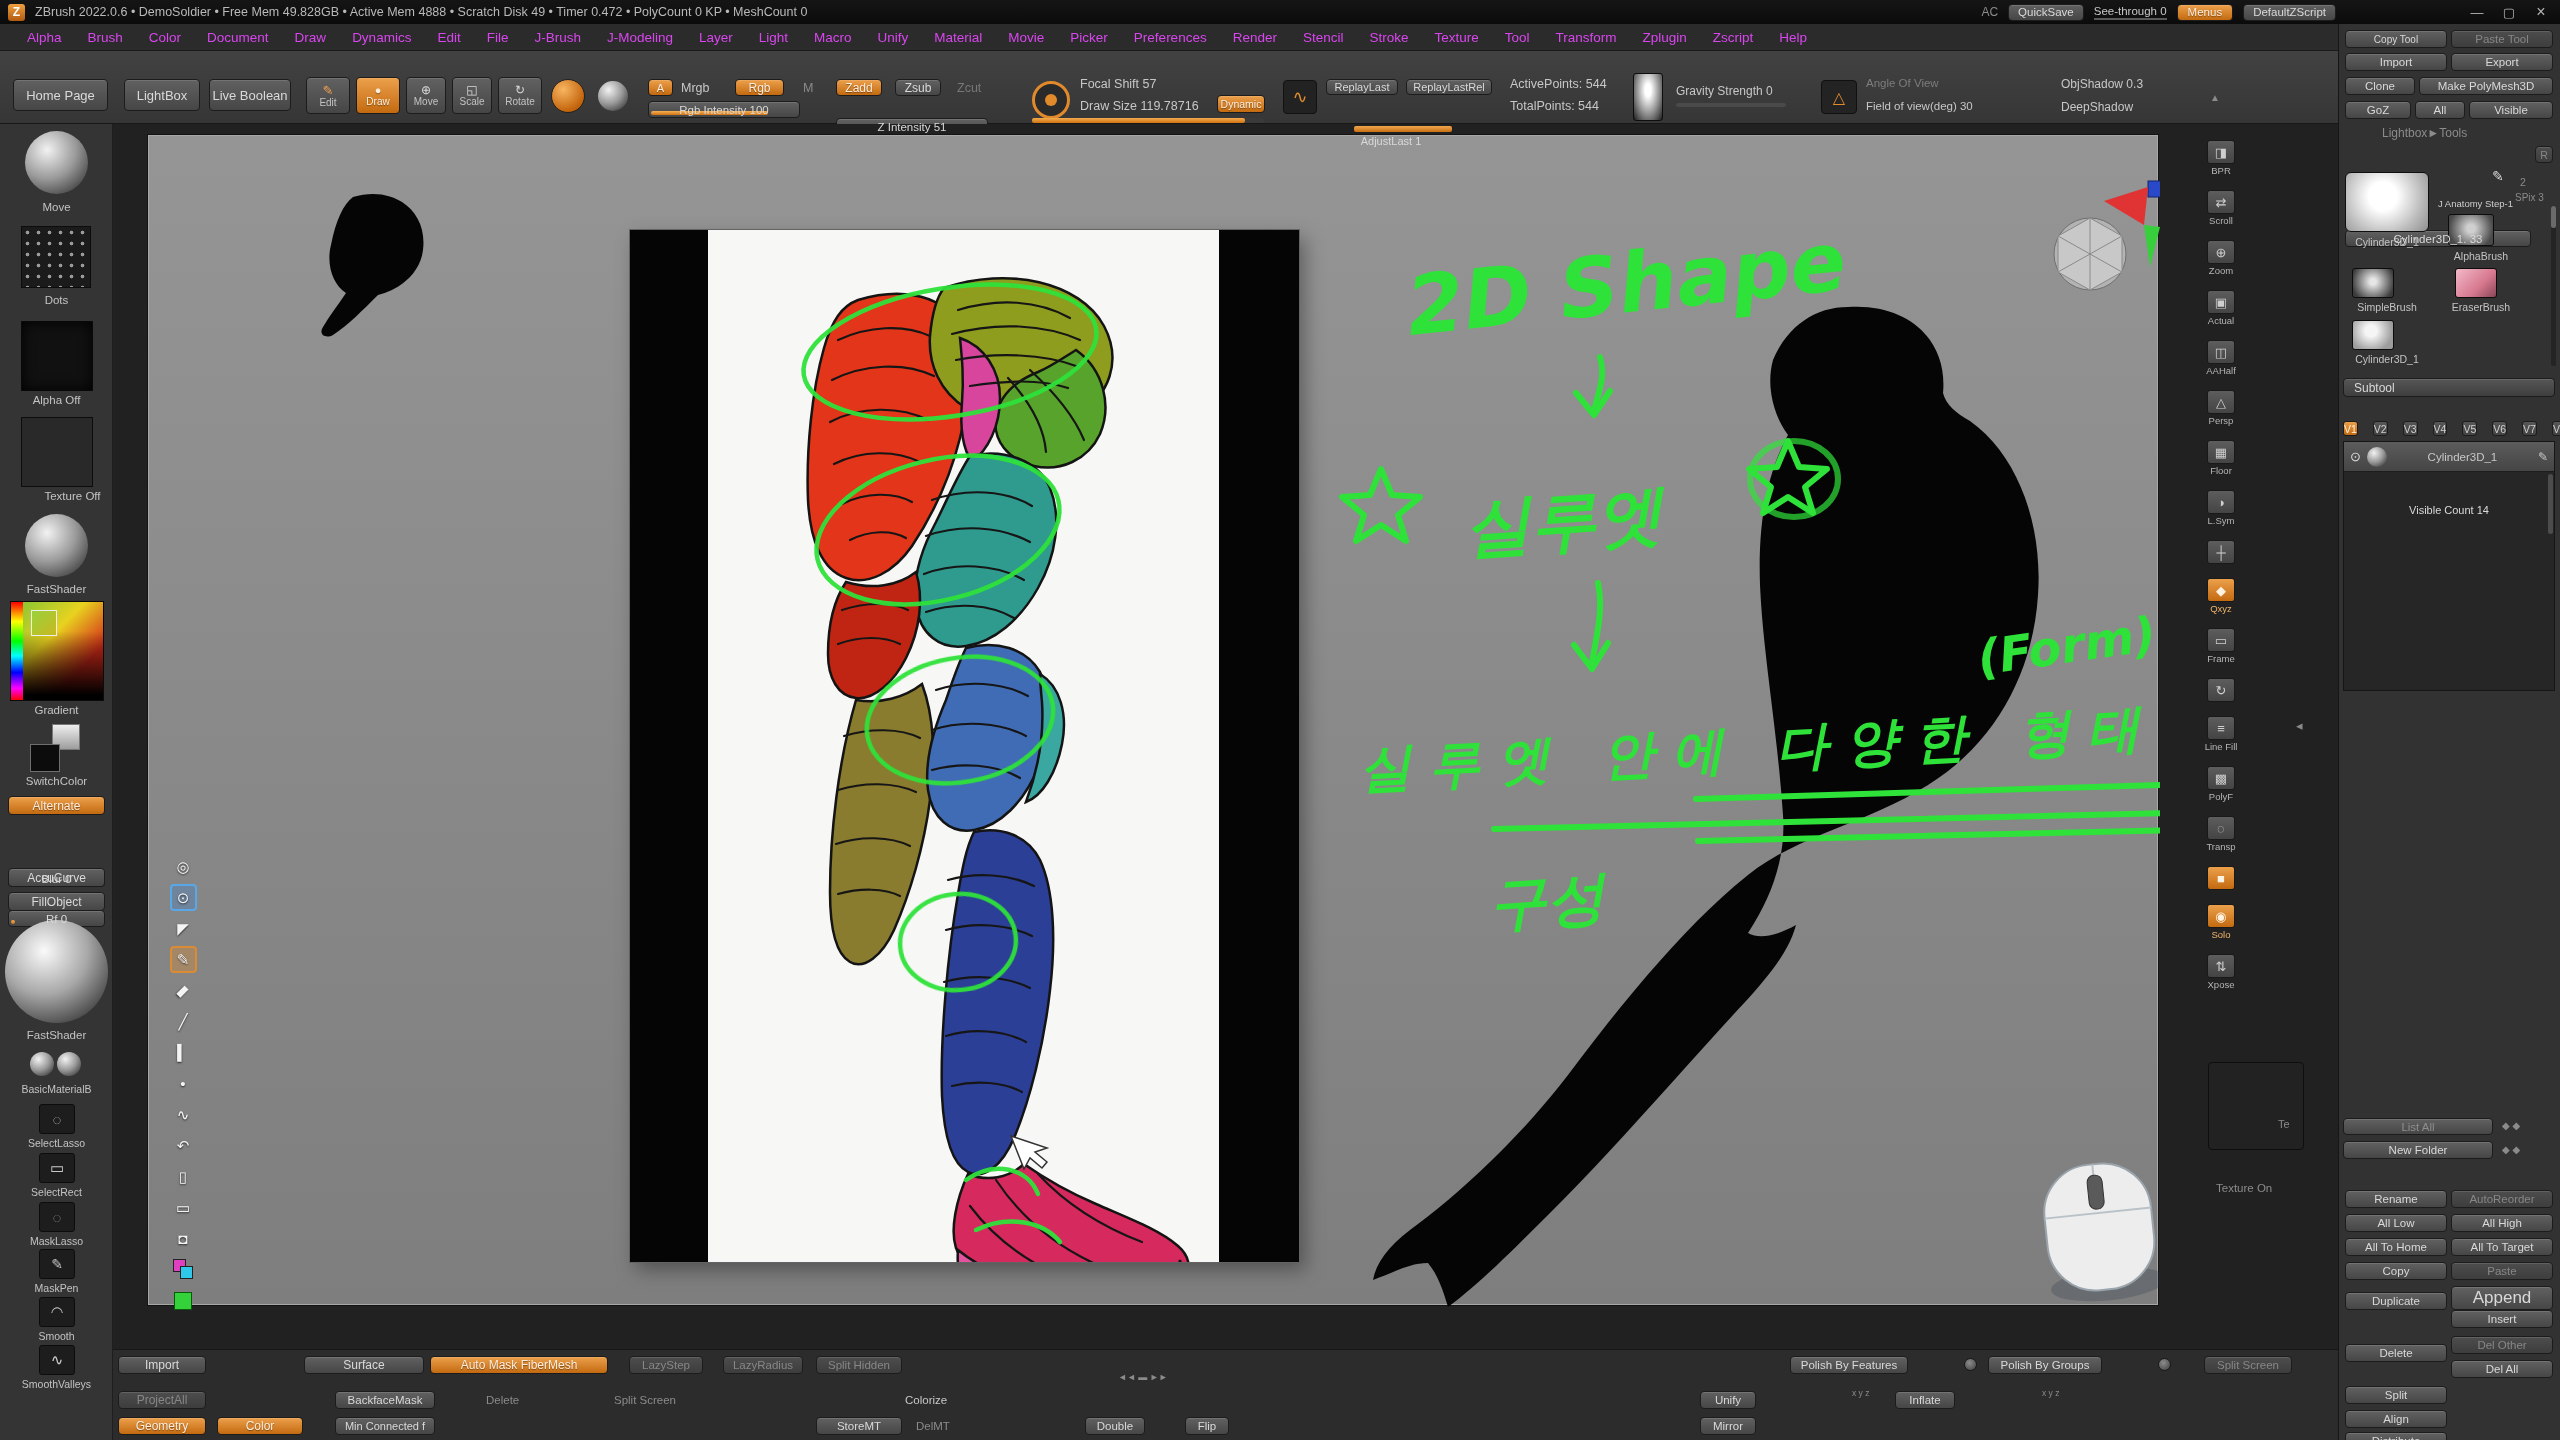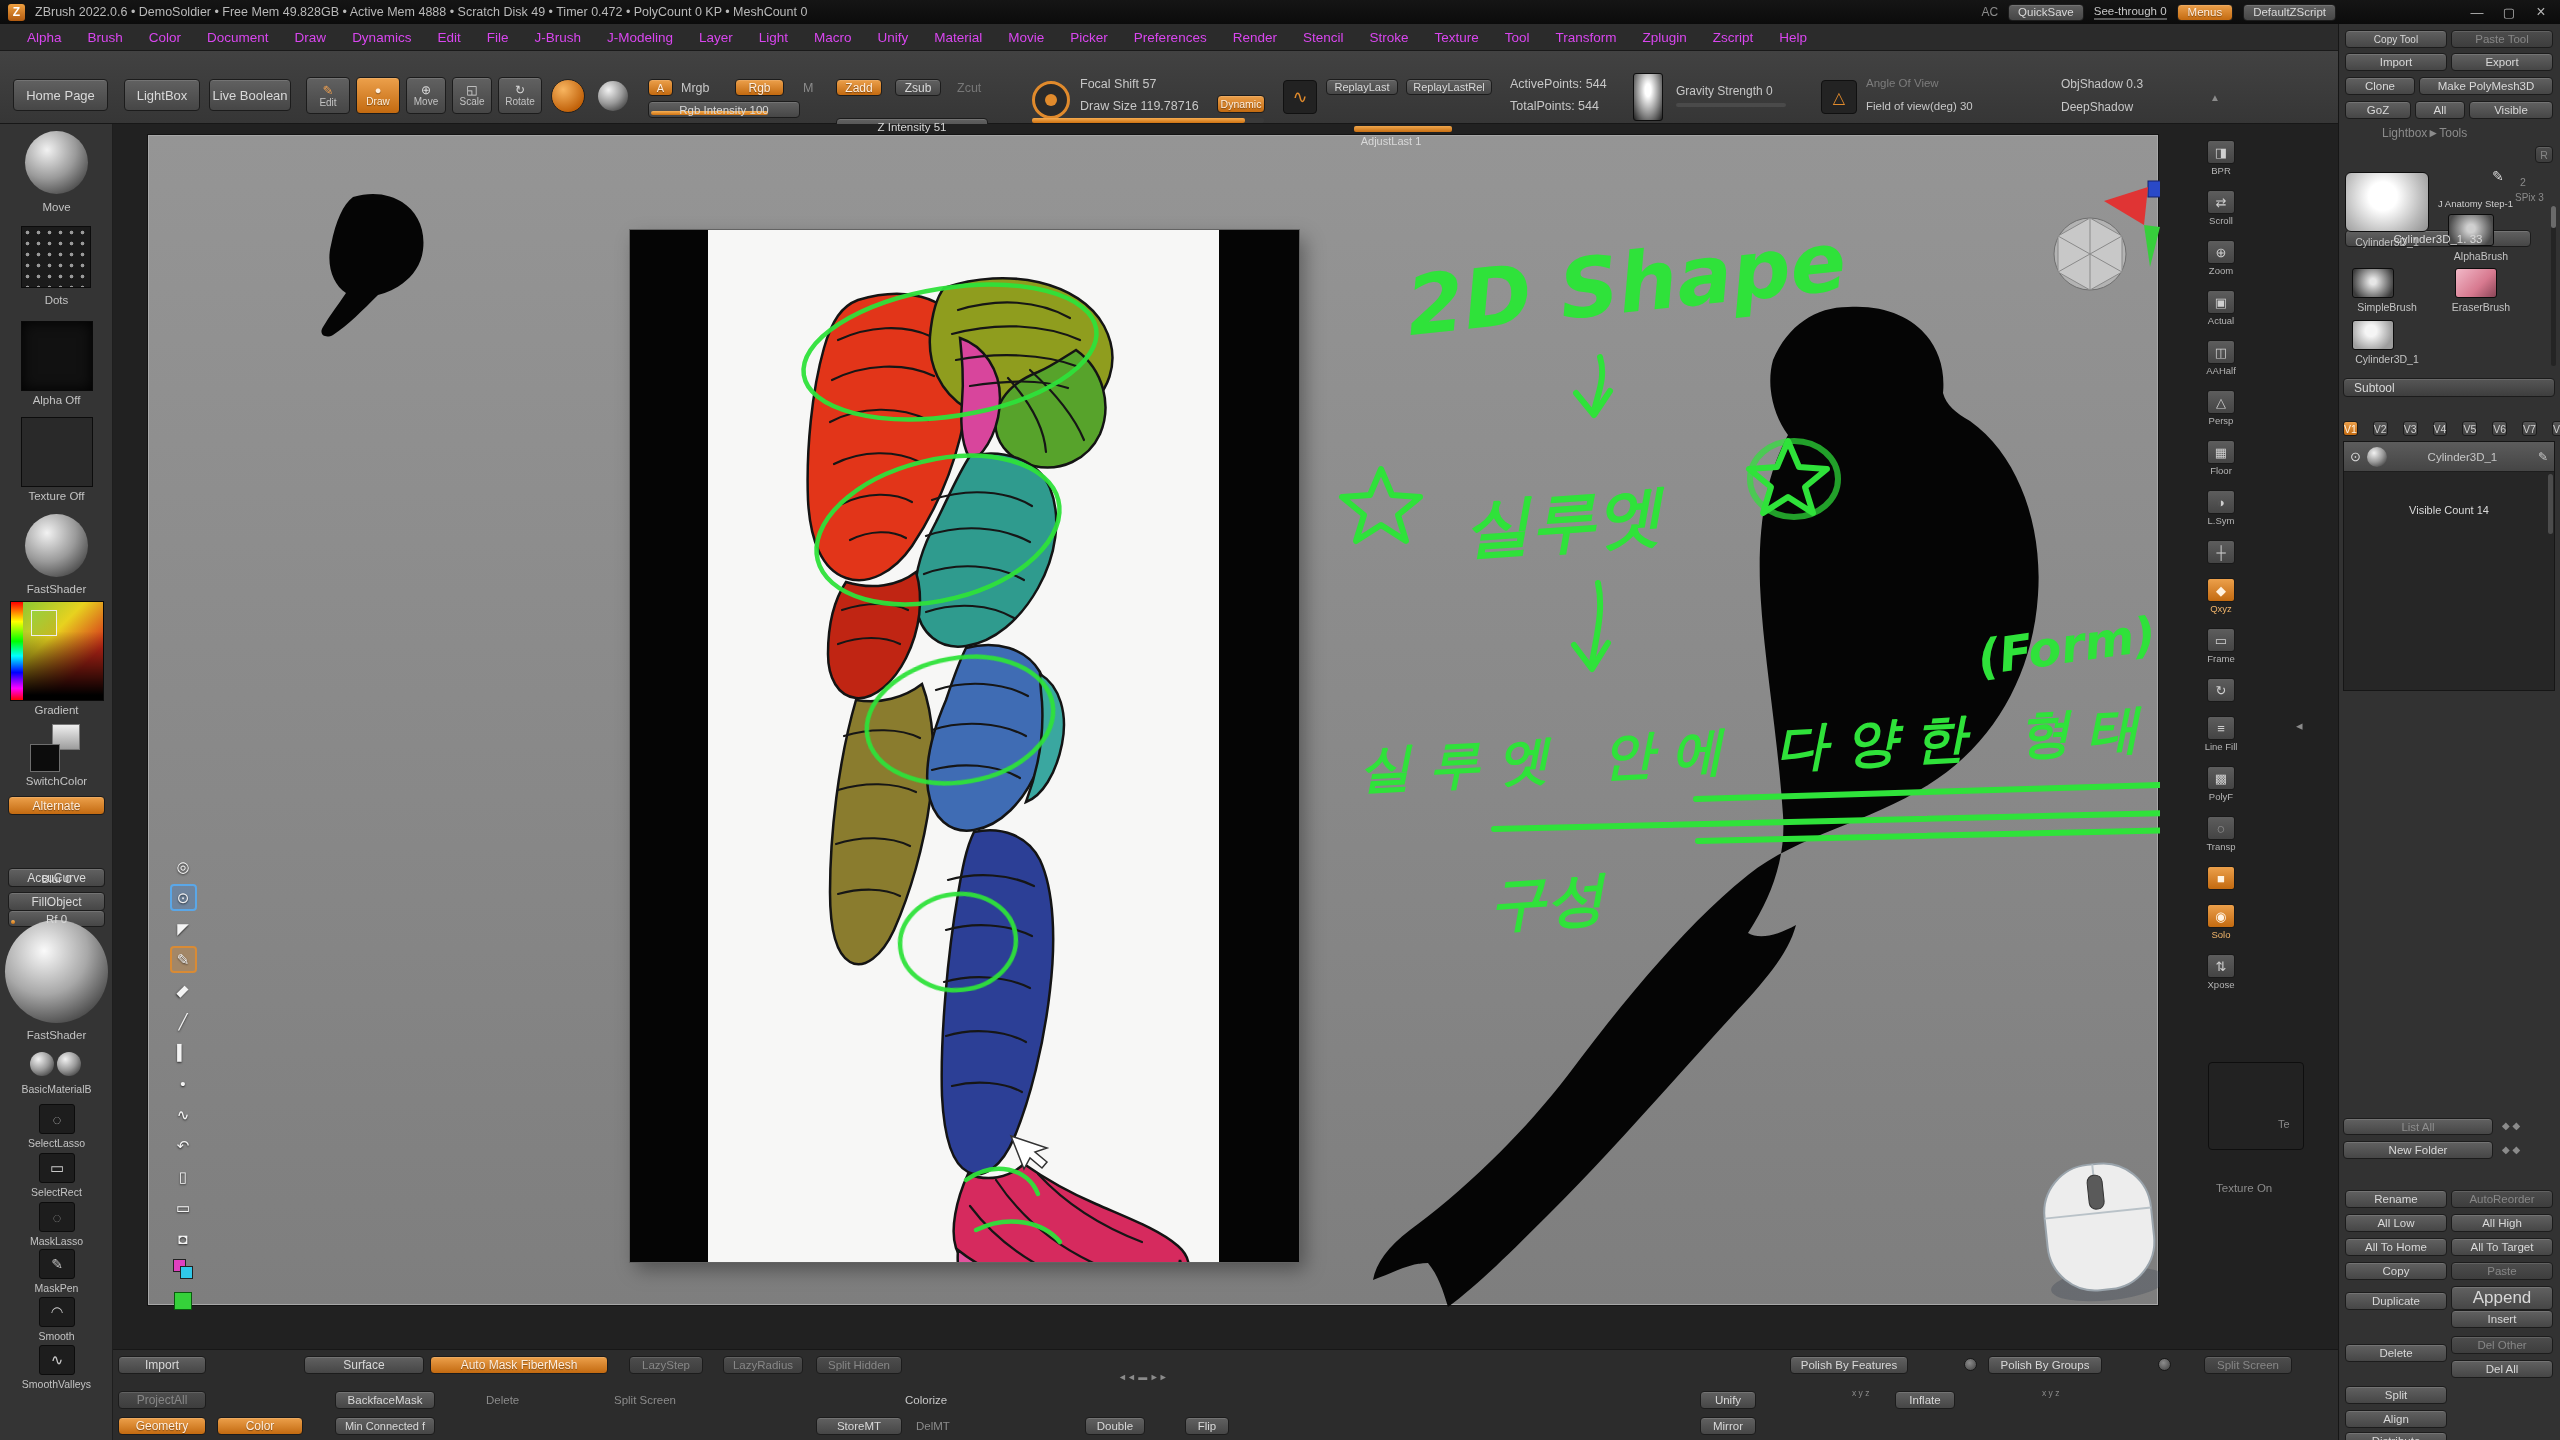--- a/index.html
+++ b/index.html
@@ -170,21 +170,21 @@
   <div class="A t d" style="left:2210px;top:92px;font-size:10px">▲</div>
 
   <div class="A leftshelf"></div>
   <div class="A sphere" style="left:25px;top:131px;width:63px;height:63px"></div>
   <div class="A lb" style="left:0;top:201px;width:113px">Move</div>
   <div class="A" style="left:21px;top:226px;width:70px;height:62px;background:#1b1b1b;border:1px solid #0c0c0c;background-image:radial-gradient(#9a9a9a 1.5px,transparent 2.2px);background-size:11px 11px"></div>
   <div class="A lb" style="left:0;top:294px;width:113px">Dots</div>
   <div class="A" style="left:21px;top:321px;width:72px;height:70px;background:#111;border:1px solid #090909;box-shadow:inset 0 0 14px #000"></div>
   <div class="A lb" style="left:0;top:394px;width:113px">Alpha Off</div>
   <div class="A" style="left:21px;top:417px;width:72px;height:70px;background:#292929;border:1px solid #0c0c0c"></div>
-  <div class="A lb" style="left:0;top:490px;width:113px">Texture Off</div>
+  <div class="A lb" style="left:16px;top:490px;width:113px">Texture Off</div>
   <div class="A sphere" style="left:25px;top:514px;width:63px;height:63px"></div>
   <div class="A lb" style="left:0;top:583px;width:113px">FastShader</div>
 
   <div class="A" style="left:10px;top:601px;width:94px;height:100px;border:1px solid #0b0b0b;display:flex">
     <div style="width:12px;height:100%;background:linear-gradient(#f00,#ff0 20%,#0f0 40%,#0ff 55%,#00f 72%,#f0f 88%,#f00)"></div>
     <div style="flex:1;background:linear-gradient(to bottom,rgba(0,0,0,0) 30%,#000 95%),linear-gradient(135deg,#8cc832,#e8d21f 35%,#d42a1a 70%);position:relative">
       <div style="position:absolute;left:8px;top:8px;width:26px;height:26px;border:1px solid #eee;background:linear-gradient(135deg,#9ad23c,#c8b820)"></div>
     </div>
   </div>
   <div class="A lb" style="left:0;top:704px;width:113px">Gradient</div>

